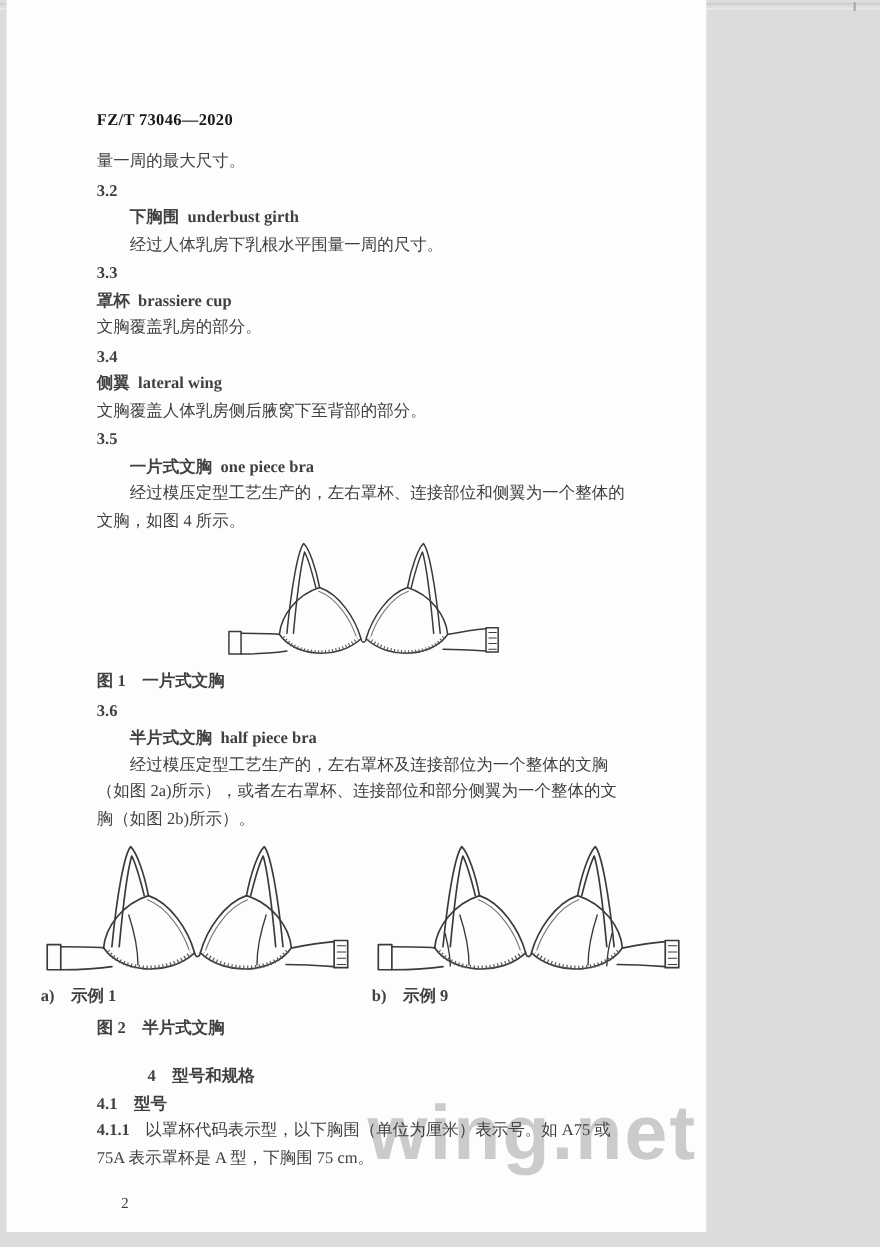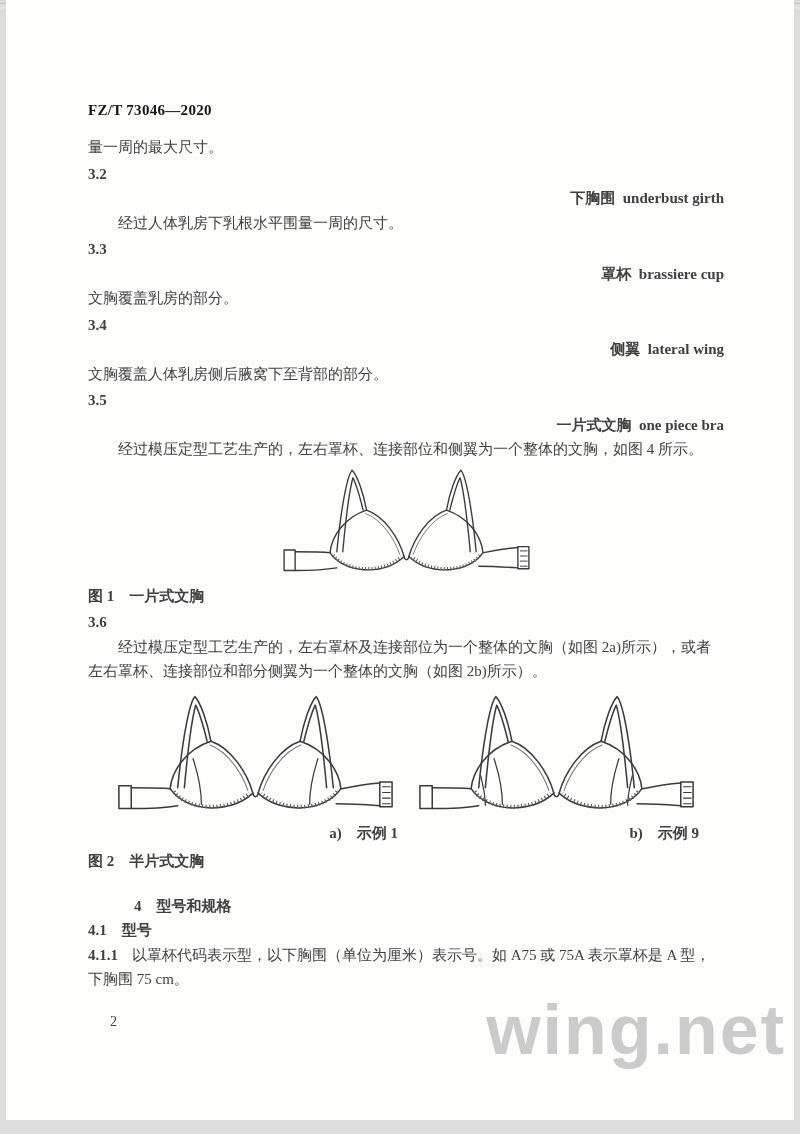--- a/index.html
+++ b/index.html
@@ -4,32 +4,32 @@
 <style>
   html,body{margin:0;padding:0;}
   body{
     width:800px;height:1134px;background:#dcdcdc;position:relative;overflow:hidden;
     font-family:"Liberation Serif","DejaVu Serif",serif;
   }
   .scan-line-1{position:absolute;top:3px;left:0;width:100%;height:1px;background:#c3c3c3;}
   .scan-line-2{position:absolute;top:7px;left:0;width:100%;height:2px;background:#e7e7e7;}
   .scan-tick-left{position:absolute;top:0;left:16px;width:3px;height:10px;background:#9a9a9a;}
   .scan-tick-right{position:absolute;top:2px;left:776px;width:2px;height:8px;background:#ababab;}
-  .page{position:absolute;left:6px;top:0;width:788px;height:1120px;background:#fdfdfc;}
+  .page{position:absolute;left:6px;top:0;width:636px;height:1120px;background:#fdfdfc;}
   .header{padding:102px 0 0 82px;font-weight:bold;font-size:15px;letter-spacing:.3px;color:#161616;}
   .content{position:relative;z-index:2;padding:16px 70px 0 82px;color:#404040;}
   p{margin:0;font-size:15px;line-height:24.5px;white-space:pre-wrap;}
   .num{font-weight:bold;margin-top:2px;}
-  .term{font-weight:bold;text-align:right;}
+  .term{font-weight:bold;}
   .ind{text-indent:2em;}
   .fig svg{display:block;margin:2px auto 0;}
   .figcap{font-weight:bold;margin-top:4px;}
   .fig2row{display:flex;justify-content:center;gap:16px;margin-top:4px;}
   .fig2col{text-align:center;}
-  .fig2label{font-weight:bold;margin-top:2px;text-align:right;}
+  .fig2label{font-weight:bold;margin-top:2px;text-align:left;}
   .h4{font-weight:bold;margin-top:20px;margin-left:46px;}
   .h41{font-weight:bold;}
   .clause-num-inline{font-weight:bold;margin-right:14px;}
   .pagenum{margin-top:18px;padding-left:22px;font-size:14px;}
   .watermark{
     position:absolute;top:990px;right:8px;z-index:1;
     font-family:"Liberation Sans","DejaVu Sans",sans-serif;
     font-weight:bold;font-size:70px;color:#cbcbcb;letter-spacing:2px;
   }
 </style>
@@ -103,20 +103,21 @@
 
     <div class="fig">
       <svg viewBox="0 0 300 136" width="255" height="116">
         <use href="#braBase"></use>
           <use href="#braHatch"></use>
       </svg>
       <p class="figcap">图 1　一片式文胸</p>
     </div>
 
     <p class="num">3.6</p>
+    <p class="term ind">半片式文胸  half piece bra</p>
     <p class="ind">经过模压定型工艺生产的，左右罩杯及连接部位为一个整体的文胸（如图 2a)所示），或者左右罩杯、连接部位和部分侧翼为一个整体的文胸（如图 2b)所示）。</p>
 
     <div class="fig">
       <div class="fig2row">
         <div class="fig2col">
           <svg viewBox="0 0 300 136" width="285" height="129">
             <use href="#braBase"></use>
               <use href="#braHatch"></use>
             <g fill="none" stroke="#3a3a3a" stroke-width="1.3">
               <path d="M84 72 C90 90 93 106 93 121"></path>

